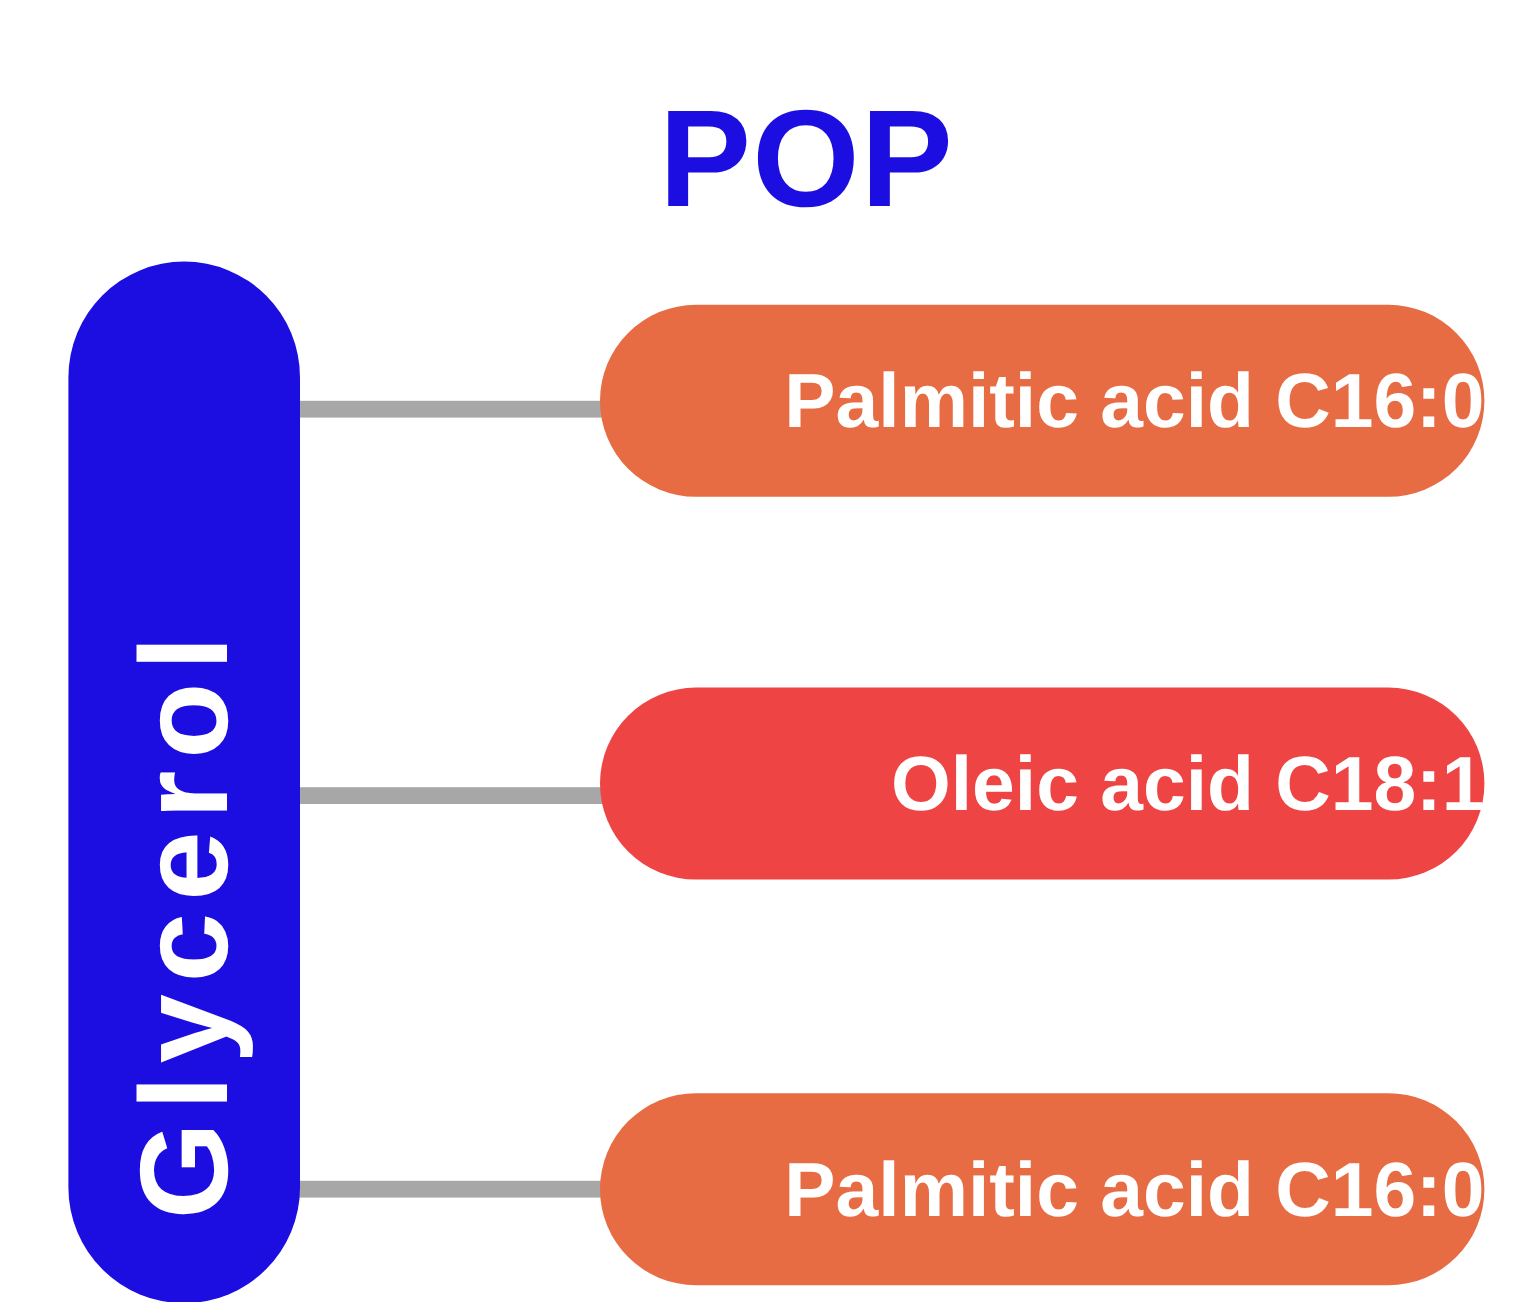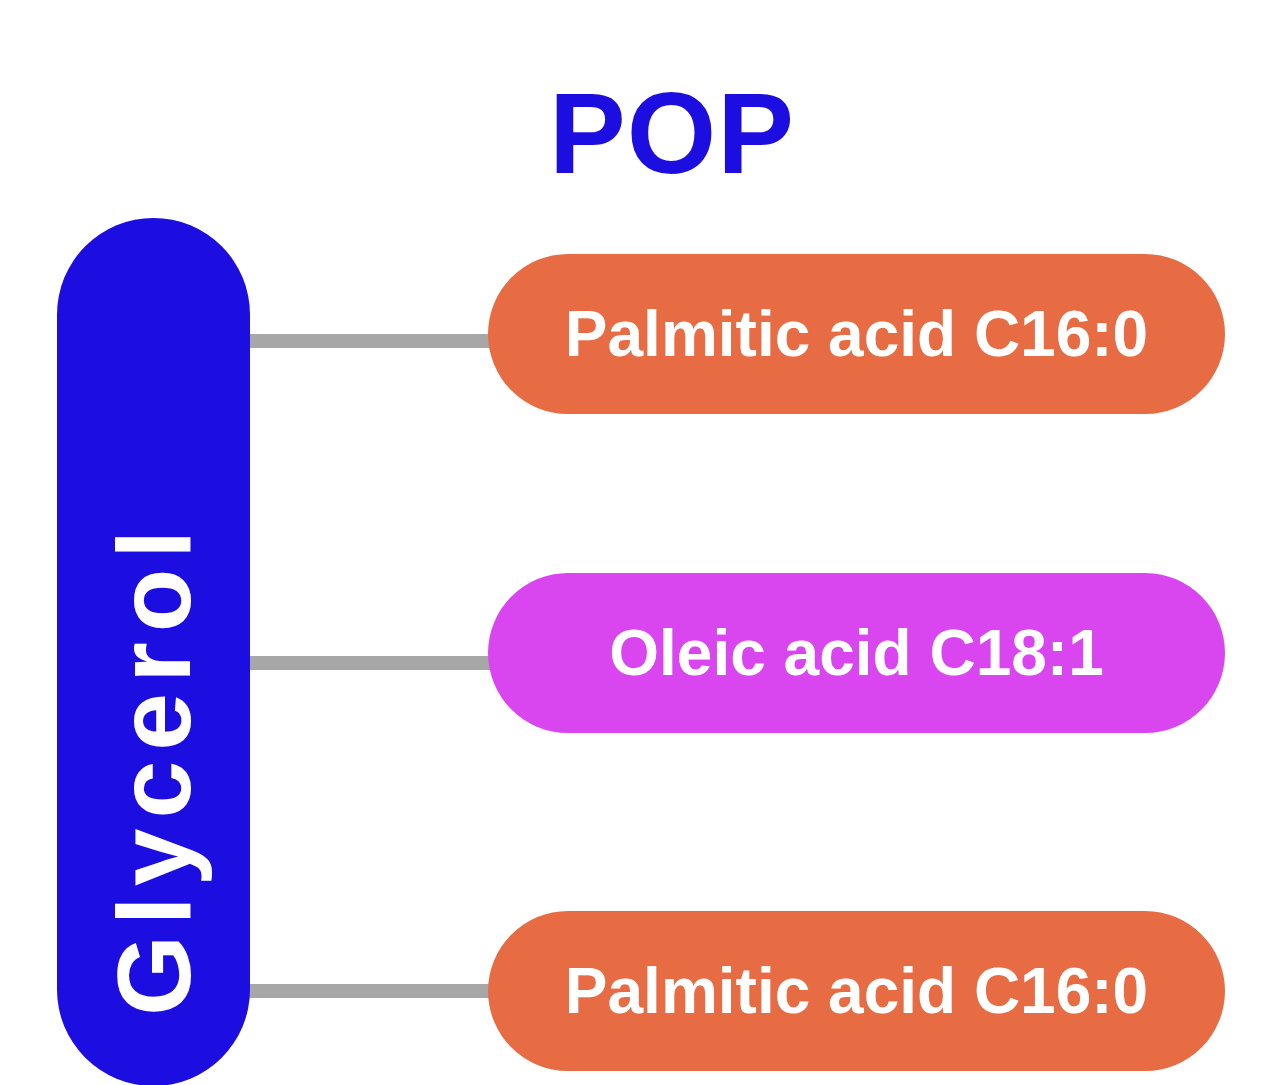--- a/index.html
+++ b/index.html
@@ -54,28 +54,28 @@
     left: 244px;
     width: 262px;
     height: 14px;
     z-index: 1;
   }
   .connector-1 { top: 298px; }
   .connector-2 { top: 620px; }
   .connector-3 { top: 948px; }
   .fa-pill {
     position: absolute;
-    left: 488px;
+    left: 500px;
     width: 737px;
     height: 160px;
     border-radius: 80px;
     z-index: 2;
     display: flex;
     align-items: center;
-    justify-content: center;
+    justify-content: flex-end;
   }
   .fa-1 { top: 218px; }
   .fa-2 { top: 537px; }
   .fa-3 { top: 875px; }
   .fa-label {
     color: #ffffff;
     font-size: 64px;
     font-weight: 700;
     line-height: 1;
     white-space: nowrap;
@@ -93,21 +93,21 @@
   </div>
 
   <div class="connector connector-1" style="background-color: rgb(167, 167, 167);"></div>
   <div class="connector connector-2" style="background-color: rgb(167, 167, 167);"></div>
   <div class="connector connector-3" style="background-color: rgb(167, 167, 167);"></div>
 
   <div class="fa-pill fa-1" style="background-color: rgb(231, 107, 67);">
     <span class="fa-label" style="color: rgb(255, 255, 255);">Palmitic acid C16:0</span>
   </div>
 
-  <div class="fa-pill fa-2" style="background-color: #d946ef;">
+  <div class="fa-pill fa-2" style="background-color: #ef4444;">
     <span class="fa-label" style="color: rgb(255, 255, 255);">Oleic acid C18:1</span>
   </div>
 
   <div class="fa-pill fa-3" style="background-color: rgb(231, 107, 67);">
     <span class="fa-label" style="color: rgb(255, 255, 255);">Palmitic acid C16:0</span>
   </div>
 
 </div>
 
 </body></html>

